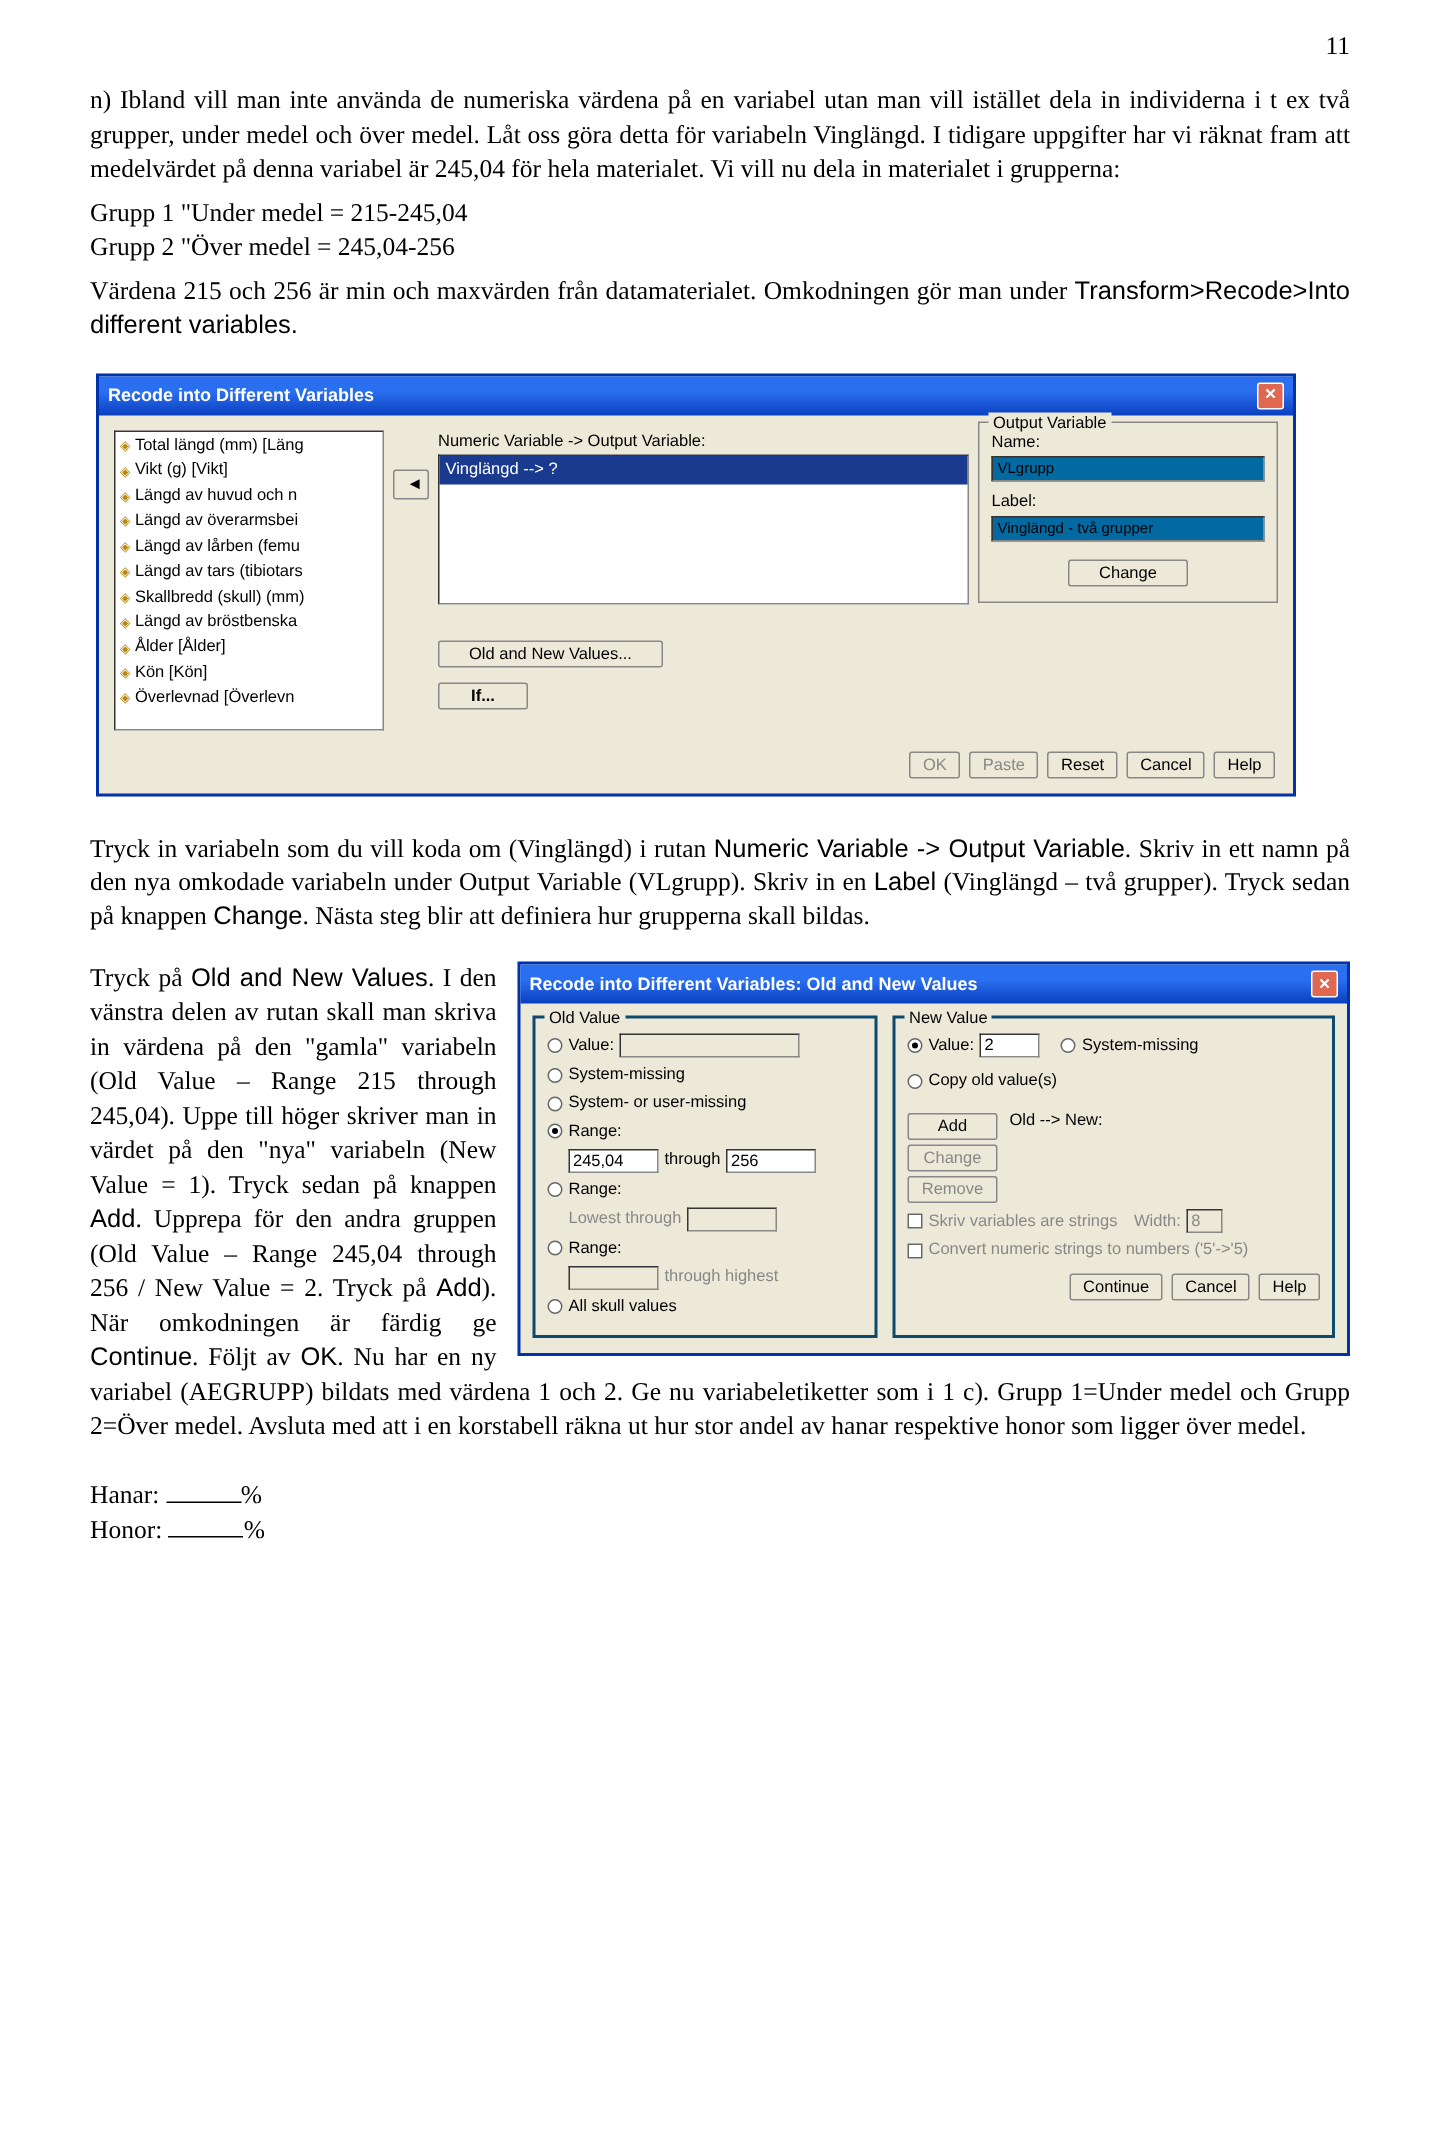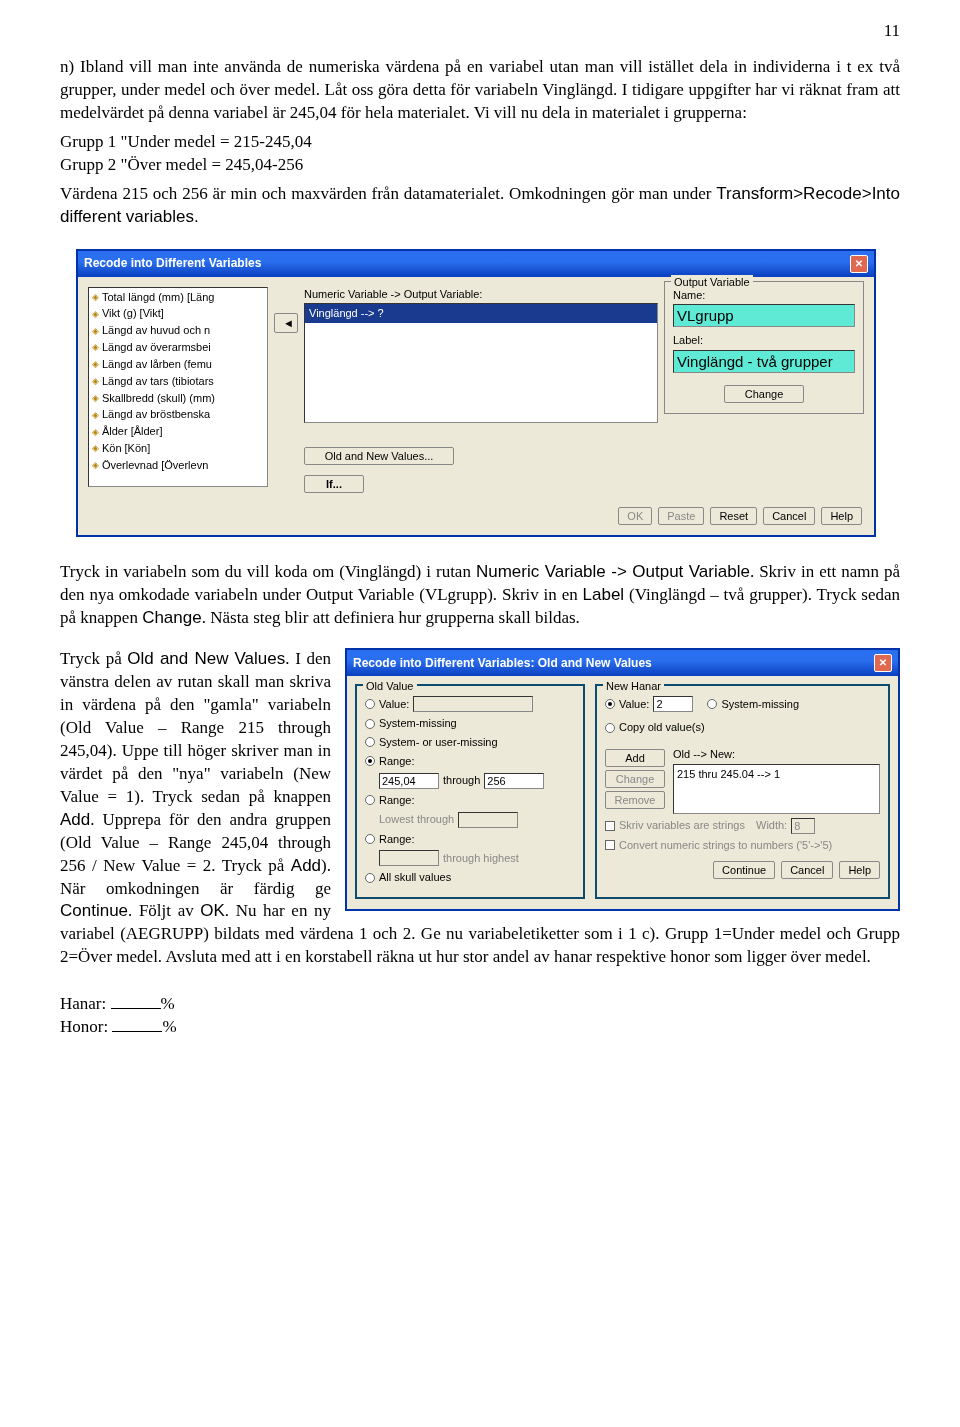--- a/index.html
+++ b/index.html
@@ -14,21 +14,21 @@
   }
   .page-num { text-align: right; margin-bottom: 13px; }
   p { margin-bottom: 6px; text-align: justify; }
   .grp-lines { margin: 6px 0; }
   .sans { font-family: Arial, Helvetica, sans-serif; }
   
   
   .dialog {
     font-family: Tahoma, Arial, sans-serif;
     font-size: 11px;
-    margin: 20px 0 24px 16px;
+    margin: 20px 0 24px 4px;
   }
   .dlg1 { width: 800px; background:#ece9d8; border:2px solid #0033aa; }
   .titlebar {
     display:flex; justify-content:space-between; align-items:center;
     background: linear-gradient(to bottom,#2a6fef 0%,#2a6fef 40%,#0a3fbf 100%);
     color:#fff; font-weight:bold; padding:4px 6px; font-size:12px;
   }
   .close-btn {
     width:18px; height:18px; background:#e06850; color:#fff; border:1px solid #fff;
     display:flex; align-items:center; justify-content:center; font-size:10px; border-radius:2px; cursor:pointer;
@@ -40,27 +40,27 @@
   }
   .listbox div { padding:1px 3px; white-space:nowrap; display:flex; align-items:center; gap:3px; }
   .star { color:#b8860b; font-size:9px; }
   .arrow-btn, .wbtn {
     background:#ece9d8; border:1px solid #888; border-radius:2px;
     padding:2px 8px; font-family:Tahoma,Arial,sans-serif; font-size:11px; cursor:pointer;
   }
   .arrow-btn { width:24px; height:20px; }
   .mid-col { flex:1; display:flex; flex-direction:column; }
   .mid-label { margin-bottom:2px; }
-  .out-list { height:120px; background:#fff; border:1px inset #888; }
+  .out-list { height:100px; background:#fff; border:1px inset #888; }
   .out-item { background:#1a3a8f; color:#fff; padding:2px 4px; }
   .mid-btns { display:flex; flex-direction:column; align-items:flex-start; gap:10px; margin-top:24px; }
   .right-col { width:200px; }
   .fieldset { border:1px solid #888; padding:6px 8px 10px 8px; position:relative; margin-top:-6px;}
   .fieldset .legend { position:absolute; top:-7px; left:6px; background:#ece9d8; padding:0 3px; }
-  .tfield { width:100%; background:#5eead4; border:1px inset #888; padding:2px 3px; font-size:15px; margin-bottom:6px; font-family:Tahoma,Arial,sans-serif;}
+  .tfield { width:100%; background:#0369a1; border:1px inset #888; padding:2px 3px; font-size:10px; margin-bottom:6px; font-family:Tahoma,Arial,sans-serif;}
   .fieldset label { display:block; margin-bottom:2px; }
   .bottom-btns { display:flex; gap:6px; justify-content:flex-end; padding:0 12px 10px 0; }
   .wbtn.disabled { color:#888; }
   
   
   .dlg2-wrap { width:555px; float:right; margin:0 0 8px 14px; }
   .dlg2 { background:#ece9d8; border:2px solid #0033aa; }
   .dlg2-body { display:flex; padding:8px 8px 10px 8px; gap:10px; }
   .group-box { border:2px solid #0c4a6e; padding:6px 8px 8px 8px; position:relative; }
   .group-box .legend { position:absolute; top:-7px; left:6px; background:#ece9d8; padding:0 3px; }
@@ -239,21 +239,21 @@
           <div class="radio-row dis-txt" style="padding-left:14px;">
               <input class="small-in dis" style=""> 
               <span>through highest</span>
             </div>
           <div class="radio-row">
               <span class="radio"></span>
               <span>All skull values</span>
             </div>
         </div>
         <div class="nv-col group-box">
-          <span class="legend">New Hanar</span>
+          <span class="legend">New Value</span>
           <div class="new-val-top">
             <span class="radio-row">
                 <span class="radio sel"></span>
                 <span>Value:</span> 
                 <input class="small-in" style="width: 40px;" value="2">
               </span>
             <span class="radio-row">
                 <span class="radio"></span>
                 <span>System-missing</span>
               </span>
@@ -263,23 +263,20 @@
               <span>Copy old value(s)</span>
             </div>
           <div class="nv-row">
             <div class="mini-btn-col">
               <button class="wbtn" style="width:60px;">Add</button>
               <button class="wbtn disabled" style="width:60px;">Change</button>
               <button class="wbtn disabled" style="width:60px;">Remove</button>
             </div>
             <div style="flex:1;">
               <div class="onlabel">Old --&gt; New:</div>
-              <div class="oldnew-list">
-                <div>215 thru 245.04 --&gt; 1</div>
-              </div>
             </div>
           </div>
           <div class="radio-row dis-txt"><span class="chk"></span> <span>Skriv variables are strings</span>&nbsp; <span>Width:</span> <input class="small-in dis" style="width: 24px;" value="8"></div>
           <div class="radio-row dis-txt">
               <span class="chk"></span> 
               <span>Convert numeric strings to numbers ('5'-&gt;'5)</span>
             </div>
           <div class="dlg2-bottom">
             <button class="wbtn">Continue</button>
             <button class="wbtn">Cancel</button>

